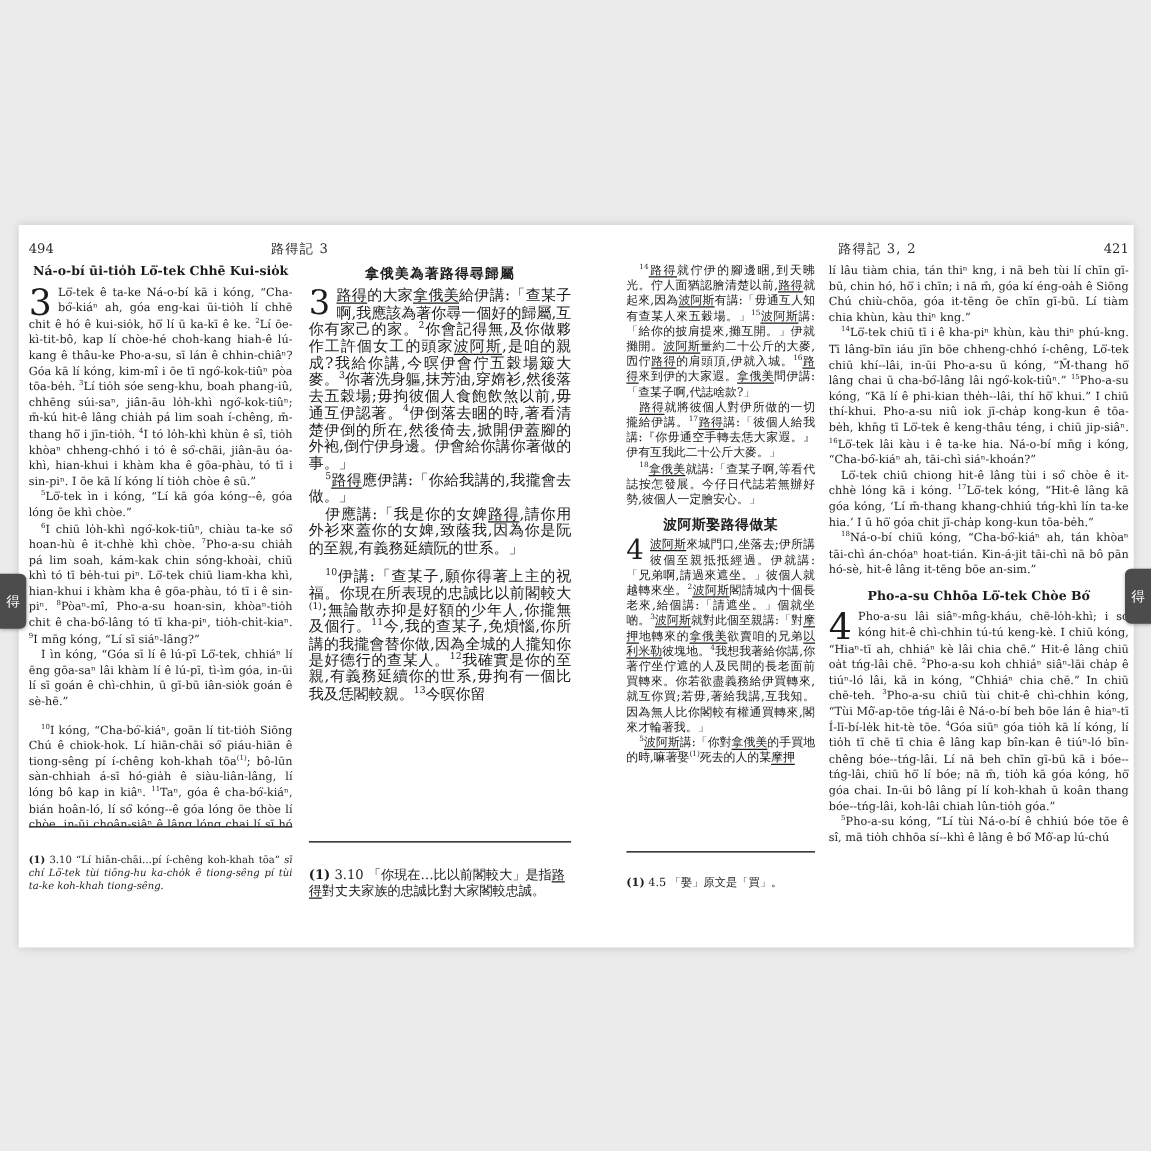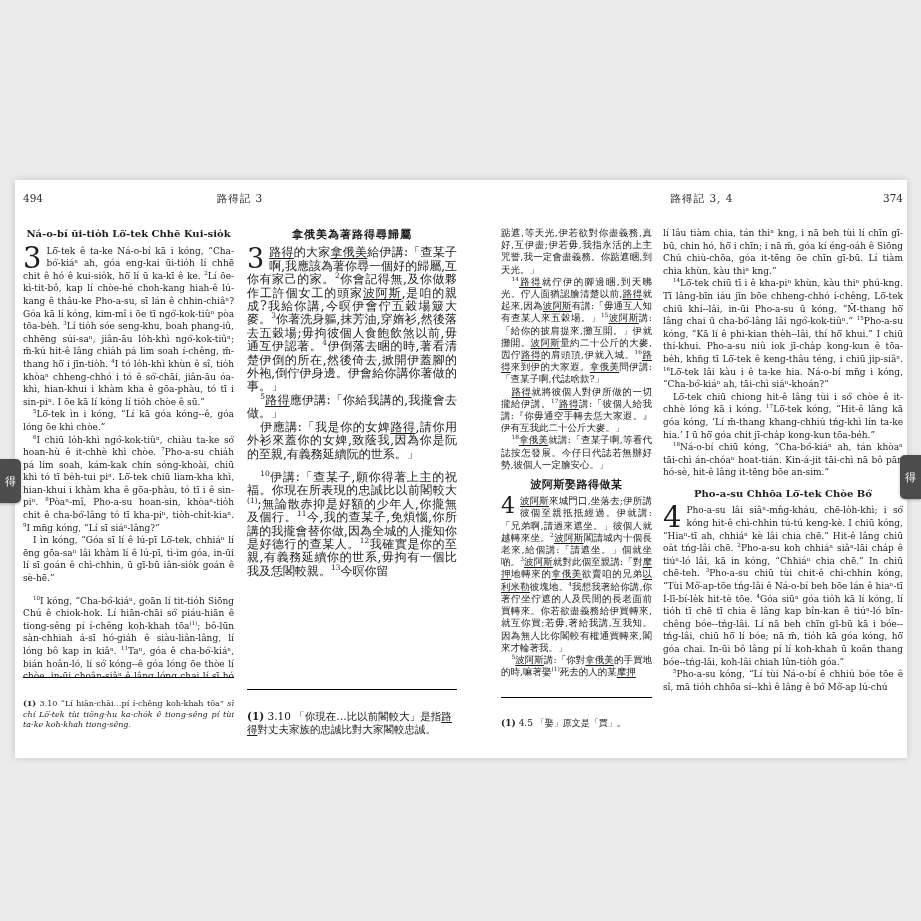--- a/index.html
+++ b/index.html
@@ -9,21 +9,21 @@
     font-family:"DejaVu Serif","Liberation Serif",serif;
     color:#1c1c1c;
   }
   .spread{
     position:absolute;left:15px;top:180px;width:892px;height:578px;
     background:#ffffff;box-shadow:0 0 7px rgba(0,0,0,.16);
   }
   .page{position:absolute;top:0;height:100%;box-sizing:border-box;}
   .page.pl{left:0;width:446px;padding:12px 4px 0 8px;}
   .page.pr{right:0;width:446px;padding:12px 4px 0 40px;}
-  .head{display:flex;align-items:baseline;font-size:10.5px;height:15px;margin-bottom:20px;color:#2b2b2b;}
+  .head{display:flex;align-items:baseline;font-size:10.5px;height:15px;margin-bottom:4px;color:#2b2b2b;}
   .head .pageno{width:34px;}
   .head .pageno.r{text-align:right;}
   .head .rht{flex:1;text-align:center;letter-spacing:1px;font-family:"DejaVu Serif",serif;}
   .cols{display:flex;justify-content:center;}
   .pl .cols{gap:13px;}
   .pr .cols{gap:11px;}
   .col{position:relative;height:536px;overflow:hidden;}
   .pl .col.c-roman{width:211px;}
   .pl .col.c-han{flex:1;}
   .pr .col.c-han{width:151px;}
@@ -99,27 +99,26 @@
           <p class="gap"><sup>10</sup>伊講:「查某子,願你得著上主的祝福。你現在所表現的忠誠比以前閣較大<sup>(1)</sup>;無論散赤抑是好額的少年人,你攏無及個行。<sup>11</sup>今,我的查某子,免煩惱,你所講的我攏會替你做,因為全城的人攏知你是好德行的查某人。<sup>12</sup>我確實是你的至親,有義務延續你的世系,毋拘有一個比我及恁閣較親。<sup>13</sup>今暝你留</p>
         </div>
         <div class="fn"><span><b>(1)</b> 3.10 「你現在…比以前閣較大」是指<u>路得</u>對丈夫家族的忠誠比對大家閣較忠誠。</span></div>
       </div>
     </div>
   </div>
 
   <div class="page pr">
     <div class="head">
       <span class="pageno"></span>
-      <span class="rht">路得記  3, 4</span>
-      <span class="pageno r">374</span>
+      <span class="rht">路得記  3, 2</span>
+      <span class="pageno r">421</span>
     </div>
     <div class="cols">
       <div class="col c-han">
         <div class="body">
-          <p class="noind">踮遮,等天光,伊若欲對你盡義務,真好,互伊盡;伊若毋,我指永活的上主咒誓,我一定會盡義務。你踮遮睏,到天光。」</p>
           <p><sup>14</sup><u>路得</u>就佇伊的腳邊睏,到天昲光。佇人面猶認膾清楚以前,<u>路得</u>就起來,因為<u>波阿斯</u>有講:「毋通互人知有查某人來五穀場。」<sup>15</sup><u>波阿斯</u>講:「給你的披肩提來,攤互開。」伊就攤開。<u>波阿斯</u>量約二十公斤的大麥,囥佇<u>路得</u>的肩頭頂,伊就入城。<sup>16</sup><u>路得</u>來到伊的大家遐。<u>拿俄美</u>問伊講:「查某子啊,代誌啥款?」</p>
           <p><u>路得</u>就將彼個人對伊所做的一切攏給伊講。<sup>17</sup><u>路得</u>講:「彼個人給我講:『你毋通空手轉去恁大家遐。』伊有互我此二十公斤大麥。」</p>
           <p><sup>18</sup><u>拿俄美</u>就講:「查某子啊,等看代誌按怎發展。今仔日代誌若無辦好勢,彼個人一定膾安心。」</p>
           <div class="sec-head">波阿斯娶路得做某</div>
           <p class="noind"><span class="dropcap">4</span><span><u>波阿斯</u>來城門口,坐落去;伊所講彼個至親抵抵經過。伊就講:「兄弟啊,請過來遮坐。」彼個人就越轉來坐。<sup>2</sup><u>波阿斯</u>閣請城內十個長老來,給個講:「請遮坐。」個就坐啲。<sup>3</sup><u>波阿斯</u>就對此個至親講:「對<u>摩押</u>地轉來的<u>拿俄美</u>欲賣咱的兄弟<u>以利米勒</u>彼塊地。<sup>4</sup>我想我著給你講,你著佇坐佇遮的人及民間的長老面前買轉來。你若欲盡義務給伊買轉來,就互你買;若毋,著給我講,互我知。因為無人比你閣較有權通買轉來,閣來才輪著我。」</span></p>
           <p><sup>5</sup><u>波阿斯</u>講:「你對<u>拿俄美</u>的手買地的時,嘛著娶<sup>(1)</sup>死去的人的某<u>摩押</u></p>
         </div>
         <div class="fn"><span><b>(1)</b> 4.5 「娶」原文是「買」。</span></div>
       </div>
       <div class="col c-roman">

